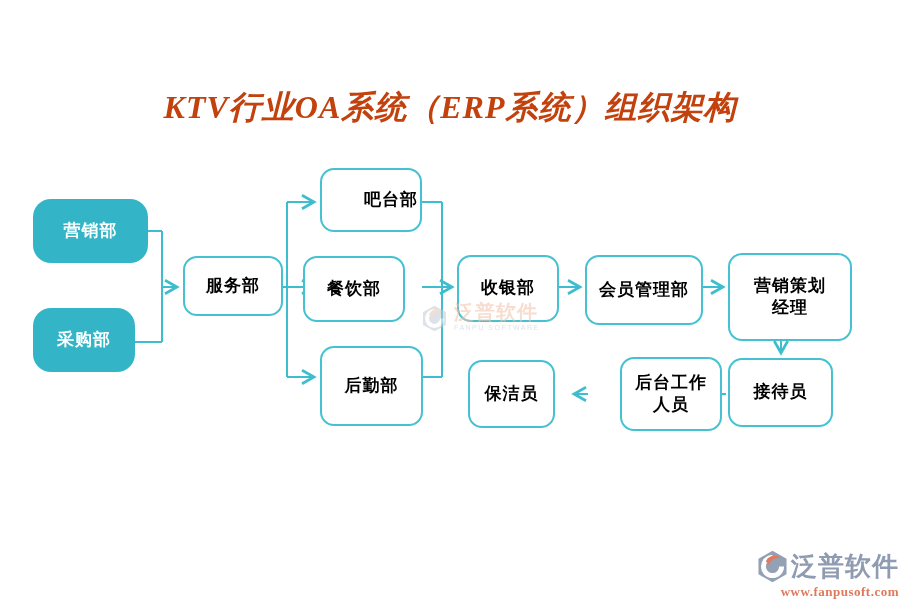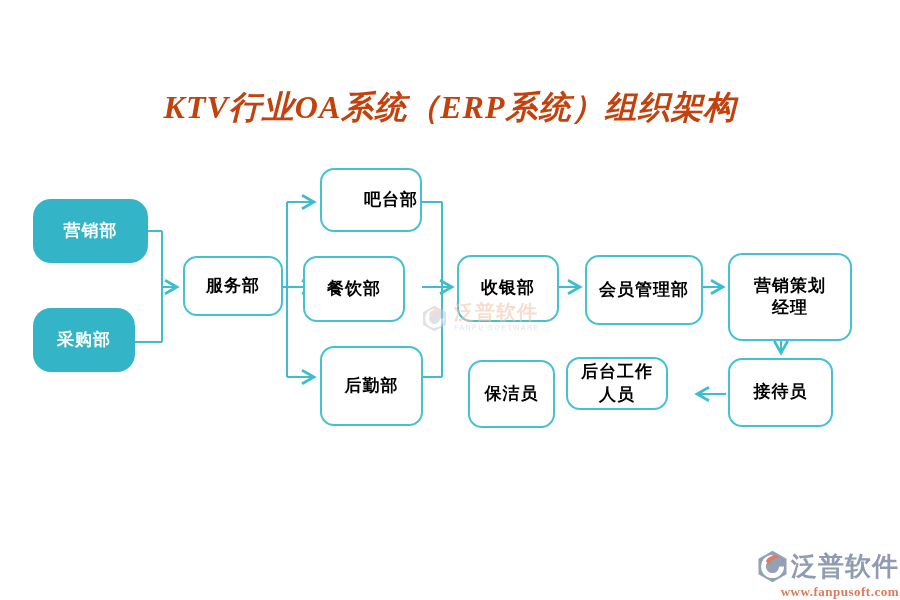--- a/index.html
+++ b/index.html
@@ -24,21 +24,21 @@
   .n-marketing  {left:33px; top:199px; width:115px; height:64px;}
   .n-purchasing {left:33px; top:308px; width:102px; height:64px;}
   .n-service    {left:183px;top:256px; width:100px; height:60px;}
   .n-bar        {left:320px;top:168px; width:102px; height:64px;padding-left:40px;}
   .n-catering   {left:303px;top:256px; width:102px; height:66px;}
   .n-logistics  {left:320px;top:338px; width:103px; height:80px;margin-top:8px;}
   .n-cashier    {left:457px;top:255px; width:102px; height:67px;}
   .n-membership {left:585px;top:255px; width:118px; height:70px;}
   .n-planning   {left:728px;top:253px; width:124px; height:88px;}
   .n-reception  {left:728px;top:358px; width:105px; height:69px;}
-  .n-backoffice {left:566px;top:357px; width:102px; height:53px;}
+  .n-backoffice {left:620px;top:357px; width:102px; height:74px;}
   .n-cleaner    {left:468px;top:360px; width:87px; height:68px;}
 
   
   .watermark{position:absolute;left:421px;top:302px;display:flex;align-items:flex-start;opacity:.55;}
   .watermark .wm-icon{width:27px;height:27px;margin-top:3px;}
   .wm-text{margin-left:6px;}
   .wm-name{font-size:20px;font-weight:bold;color:#f2c2a9;letter-spacing:1px;line-height:20px;}
   .wm-sub{font-size:7px;color:#c3cbd7;letter-spacing:1.5px;margin-top:2px;}
 
   

